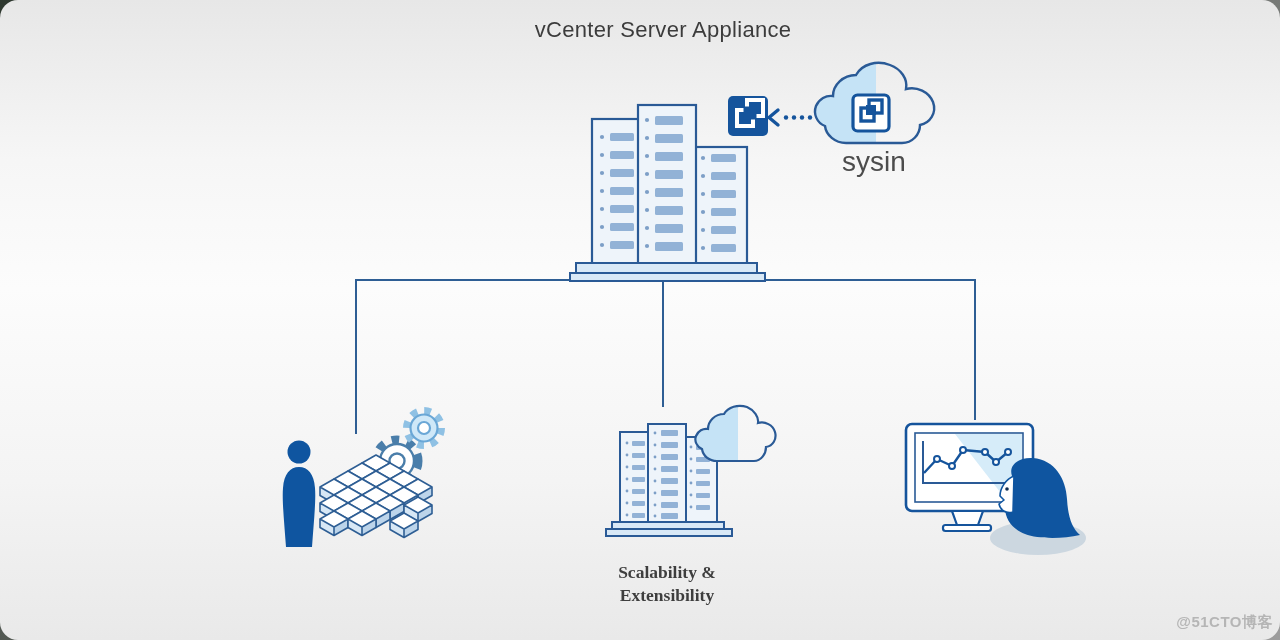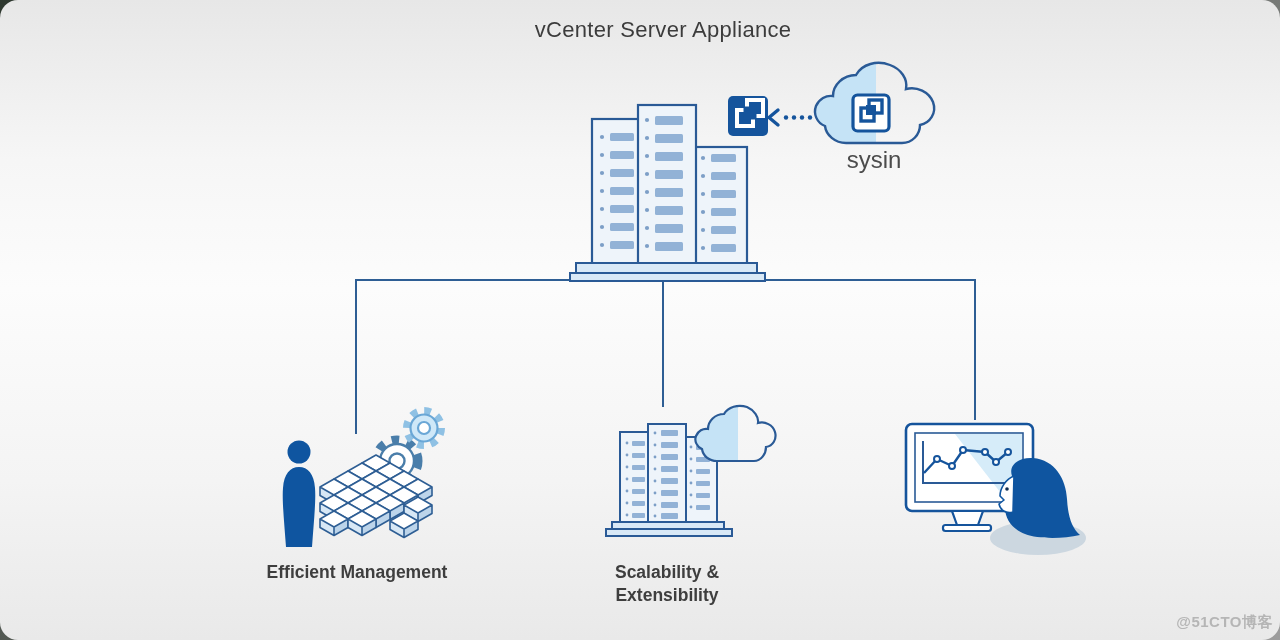--- a/index.html
+++ b/index.html
@@ -14,29 +14,29 @@
     background:linear-gradient(180deg,#e7e7e7 0%,#f6f6f6 25%,#fcfcfc 45%,#f4f4f4 75%,#e9e9e9 100%);
   }
   #diagram-svg{position:absolute;left:0;top:0;}
   .txt{position:absolute;color:#3e3e3e;}
   #title{
     top:17px;left:663px;transform:translateX(-50%);
     font-size:22px;font-weight:500;letter-spacing:.3px;color:#3c3c3c;white-space:nowrap;
   }
   #cloud-label{
     top:146px;left:874px;transform:translateX(-50%);
-    font-size:24px;font-weight:400;color:#4c4c4c;white-space:nowrap;
+    font-size:28px;font-weight:400;color:#4c4c4c;white-space:nowrap;
   }
   .feature-label{
     top:561px;transform:translateX(-50%);
     font-size:17.5px;font-weight:700;color:#3e3e3e;
     text-align:center;line-height:23px;white-space:nowrap;
   }
   #label-efficient{left:357px;}
-  #label-scalability{left:667px;}
+  #label-scalability{left:667px;font-family:Liberation Serif, serif;}
   #label-control{left:983px;}
   #watermark{
     right:7px;bottom:8px;position:absolute;
     font-size:15px;color:#a9a9a9;opacity:.8;letter-spacing:.5px;font-weight:bold;
   }
 </style>
 </head>
 <body>
 
 <div id="canvas">
@@ -294,22 +294,19 @@
         <path d="M1012,476 C1008,464 1020,457 1033,458 C1055,460 1066,479 1067,499 C1068,517 1072,528 1080,535 C1062,539 1038,539 1025,534 C1012,529 1005,519 1005,507 C1005,496 1009,487 1012,476 Z" fill="#0f55a0"></path>
         <path d="M1014,476 C1006,479 1000,488 1000,496 L1004,500 L999,504 C1000,510 1006,514 1013,512 L1014,476 Z" fill="#ffffff" stroke="#0f55a0" stroke-width="1.6" stroke-linejoin="round"></path>
         <circle cx="1007" cy="489" r="1.8" fill="#0f2c50"></circle>
       </g>
     </g>
   </svg>
 
   <div class="txt" id="title">vCenter Server Appliance</div>
   <div class="txt" id="cloud-label">sysin</div>
 
-  <div class="txt feature-label" id="label-efficient">
-    <div>Efficient Management</div>
-  </div>
   <div class="txt feature-label" id="label-scalability">
     <div>Scalability &amp;</div>
     <div>Extensibility</div>
   </div>
 
   <div id="watermark">@51CTO博客</div>
 </div>
 
 </body></html>

